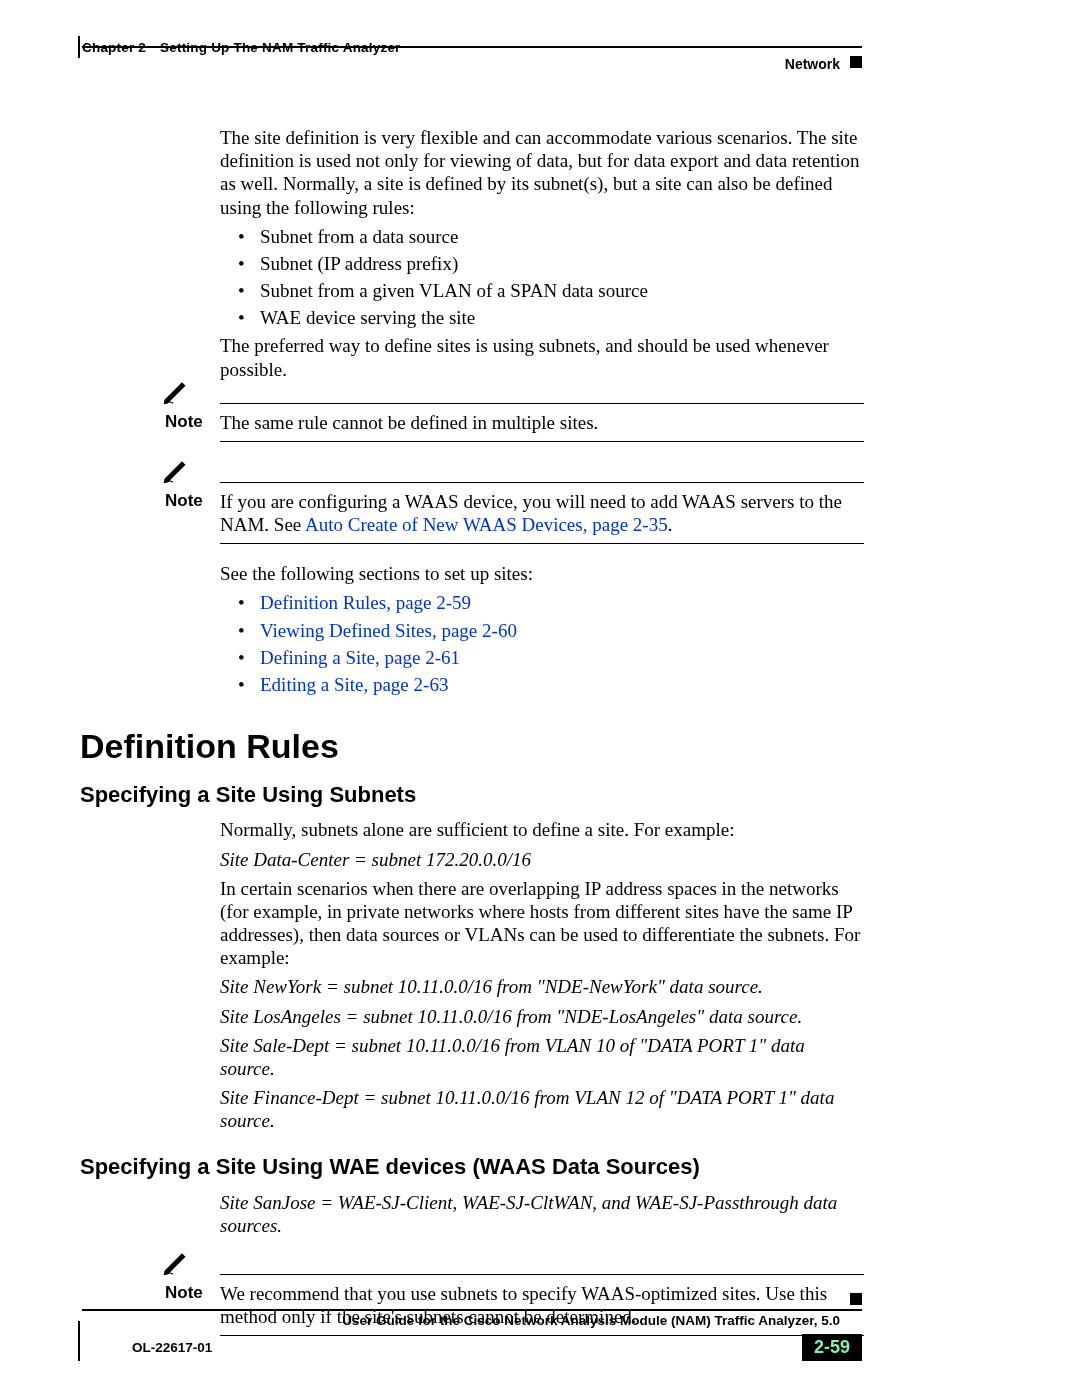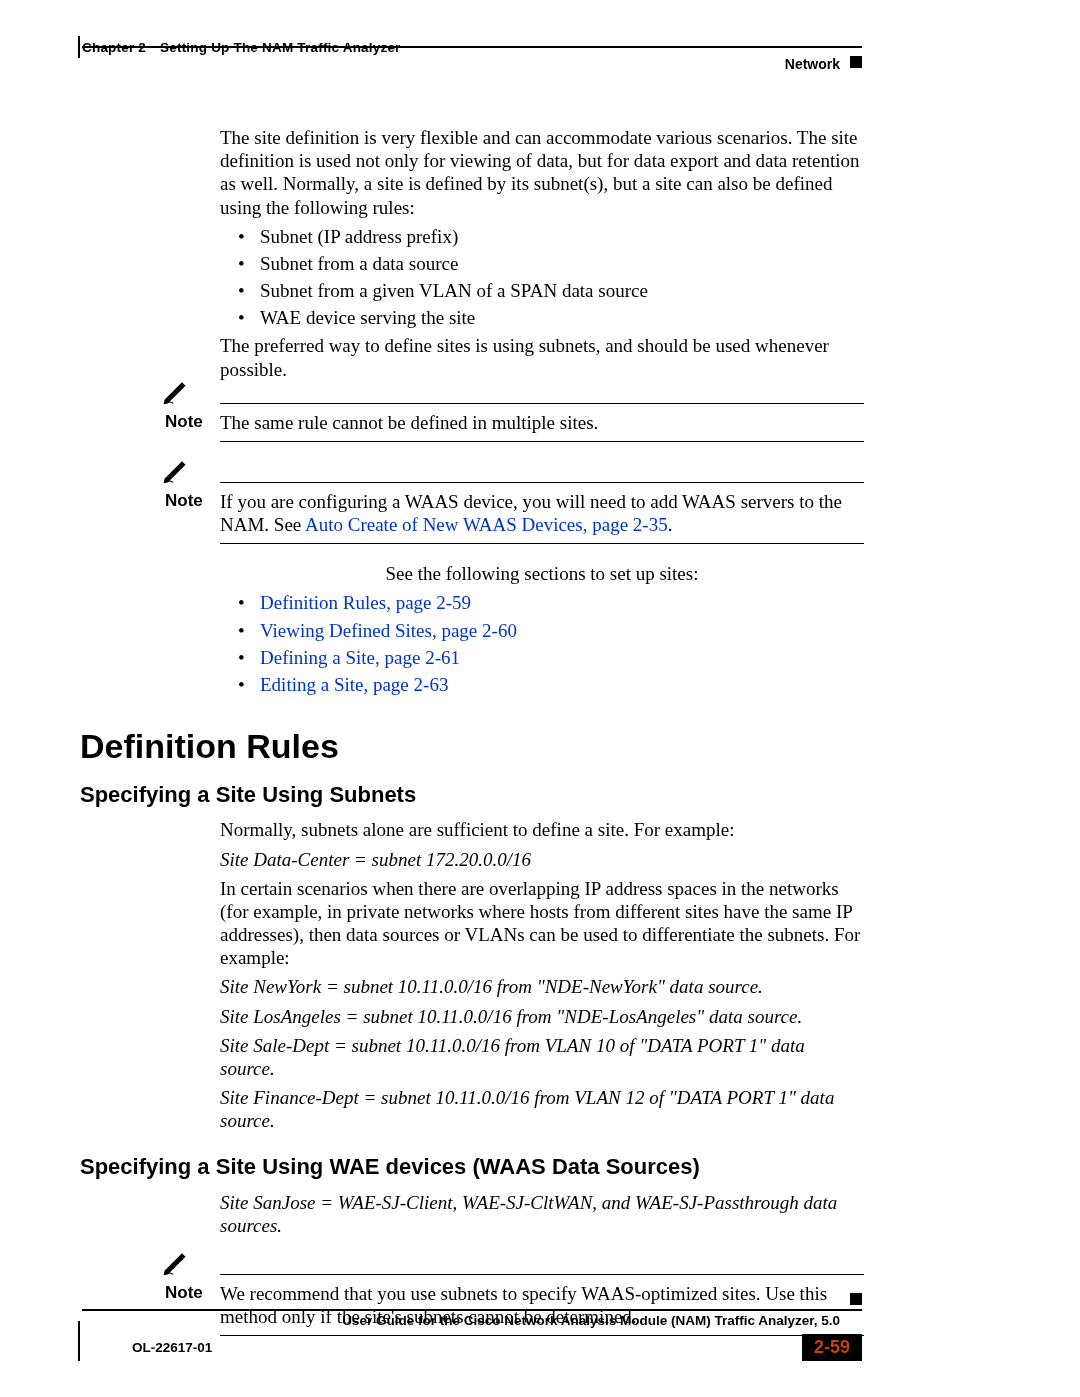--- a/index.html
+++ b/index.html
@@ -30,21 +30,21 @@
 
   .h2 { font-family: Arial, Helvetica, sans-serif; font-weight: bold; font-size: 34px; margin: 30px 0 14px -140px; }
   .h3 { font-family: Arial, Helvetica, sans-serif; font-weight: bold; font-size: 22px; margin: 14px 0 10px -140px; }
   .ital { font-style: italic; }
 
   .ftr { position: absolute; left: 82px; right: 78px; bottom: 36px; }
   .ftr .rule { height: 2px; background: #000; margin-bottom: 2px; }
   .ftr .guide { font-family: Arial, Helvetica, sans-serif; font-weight: bold; font-size: 13.5px; text-align: right; padding-right: 22px; }
   .ftr .row2 { display: flex; justify-content: space-between; align-items: center; margin-top: 6px; margin-left: 44px; }
   .ftr .doc { font-family: Arial, Helvetica, sans-serif; font-weight: bold; font-size: 13.5px; padding-left: 6px; }
-  .ftr .pnum { background: #000; color: #c2410c; font-family: Arial, Helvetica, sans-serif; font-weight: bold; font-size: 18px; padding: 3px 12px; }
+  .ftr .pnum { background: #000; color: #86efac; font-family: Arial, Helvetica, sans-serif; font-weight: bold; font-size: 18px; padding: 3px 12px; }
   .ftr .sq-left { width: 12px; height: 12px; background: #000; position: absolute; right: 0; top: -16px; }
   .vline-bot { position: absolute; bottom: 36px; left: 78px; width: 2px; height: 40px; background: #000; }
 
   svg.pen-svg { width: 28px; height: 28px; }
 </style>
 </head>
 <body>
 
 <div class="page">
 
@@ -57,22 +57,22 @@
     <span class="hdr-section">Network</span>
     <span class="hdr-sq"></span>
   </div>
   <div class="hdrline"></div>
 
   <div class="content">
 
     <p class="para">The site definition is very flexible and can accommodate various scenarios. The site definition is used not only for viewing of data, but for data export and data retention as well. Normally, a site is defined by its subnet(s), but a site can also be defined using the following rules:</p>
 
     <ul class="bullets">
+      <li>Subnet from a data source</li>
       <li>Subnet (IP address prefix)</li>
-      <li>Subnet from a data source</li>
       <li>Subnet from a given VLAN of a SPAN data source</li>
       <li>WAE device serving the site</li>
     </ul>
 
     <p class="para">The preferred way to define sites is using subnets, and should be used whenever possible.</p>
 
     <div class="noteblock">
       <span class="pen">
         <svg class="pen-svg" viewBox="0 0 32 32">
             <path d="M4 26 L22 8 L26 12 L8 30 L3 31 Z M22 8 L24 6 L28 10 L26 12 Z" fill="#000"></path>
@@ -97,21 +97,21 @@
       <div class="toprule"></div>
       <div class="noterow">
         <div class="notelabel">Note</div>
         <div class="notebody">
           <span>If you are configuring a WAAS device, you will need to add WAAS servers to the NAM. See </span><a href="#" class="link">Auto Create of New WAAS Devices, page 2-35</a><span>.</span>
         </div>
       </div>
       <div class="bottomrule"></div>
     </div>
 
-    <p class="para" style="margin-top:0;text-align:center;">See the following sections to set up sites:</p>
+    <p class="para" style="margin-top:0;">See the following sections to set up sites:</p>
     <ul class="bullets">
       <li><a href="#" class="link">Definition Rules, page 2-59</a></li>
       <li><a href="#" class="link">Viewing Defined Sites, page 2-60</a></li>
       <li><a href="#" class="link">Defining a Site, page 2-61</a></li>
       <li><a href="#" class="link">Editing a Site, page 2-63</a></li>
     </ul>
 
     <h2 class="h2">Definition Rules</h2>
 
     <h3 class="h3">Specifying a Site Using Subnets</h3>

